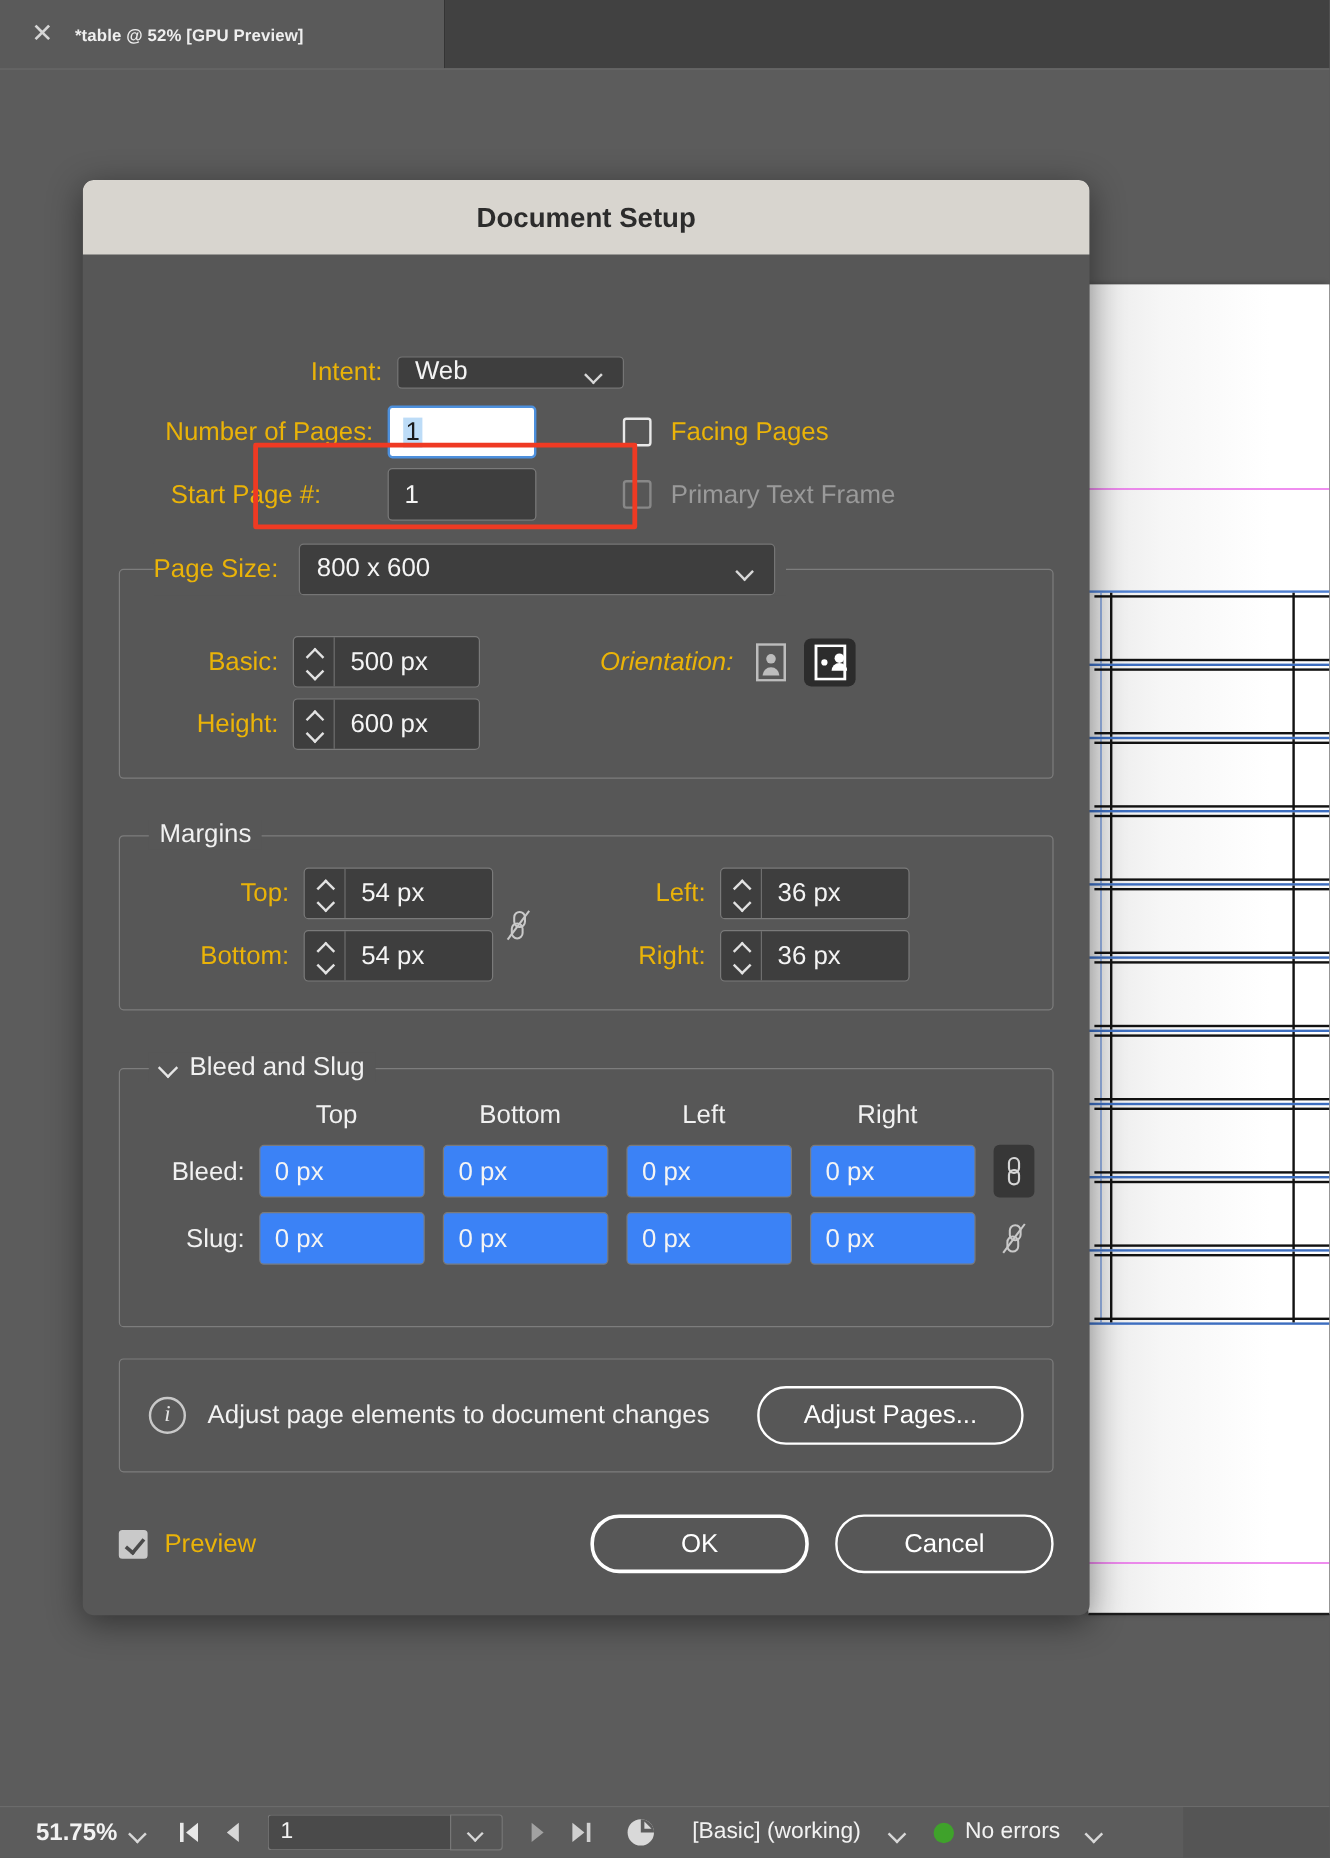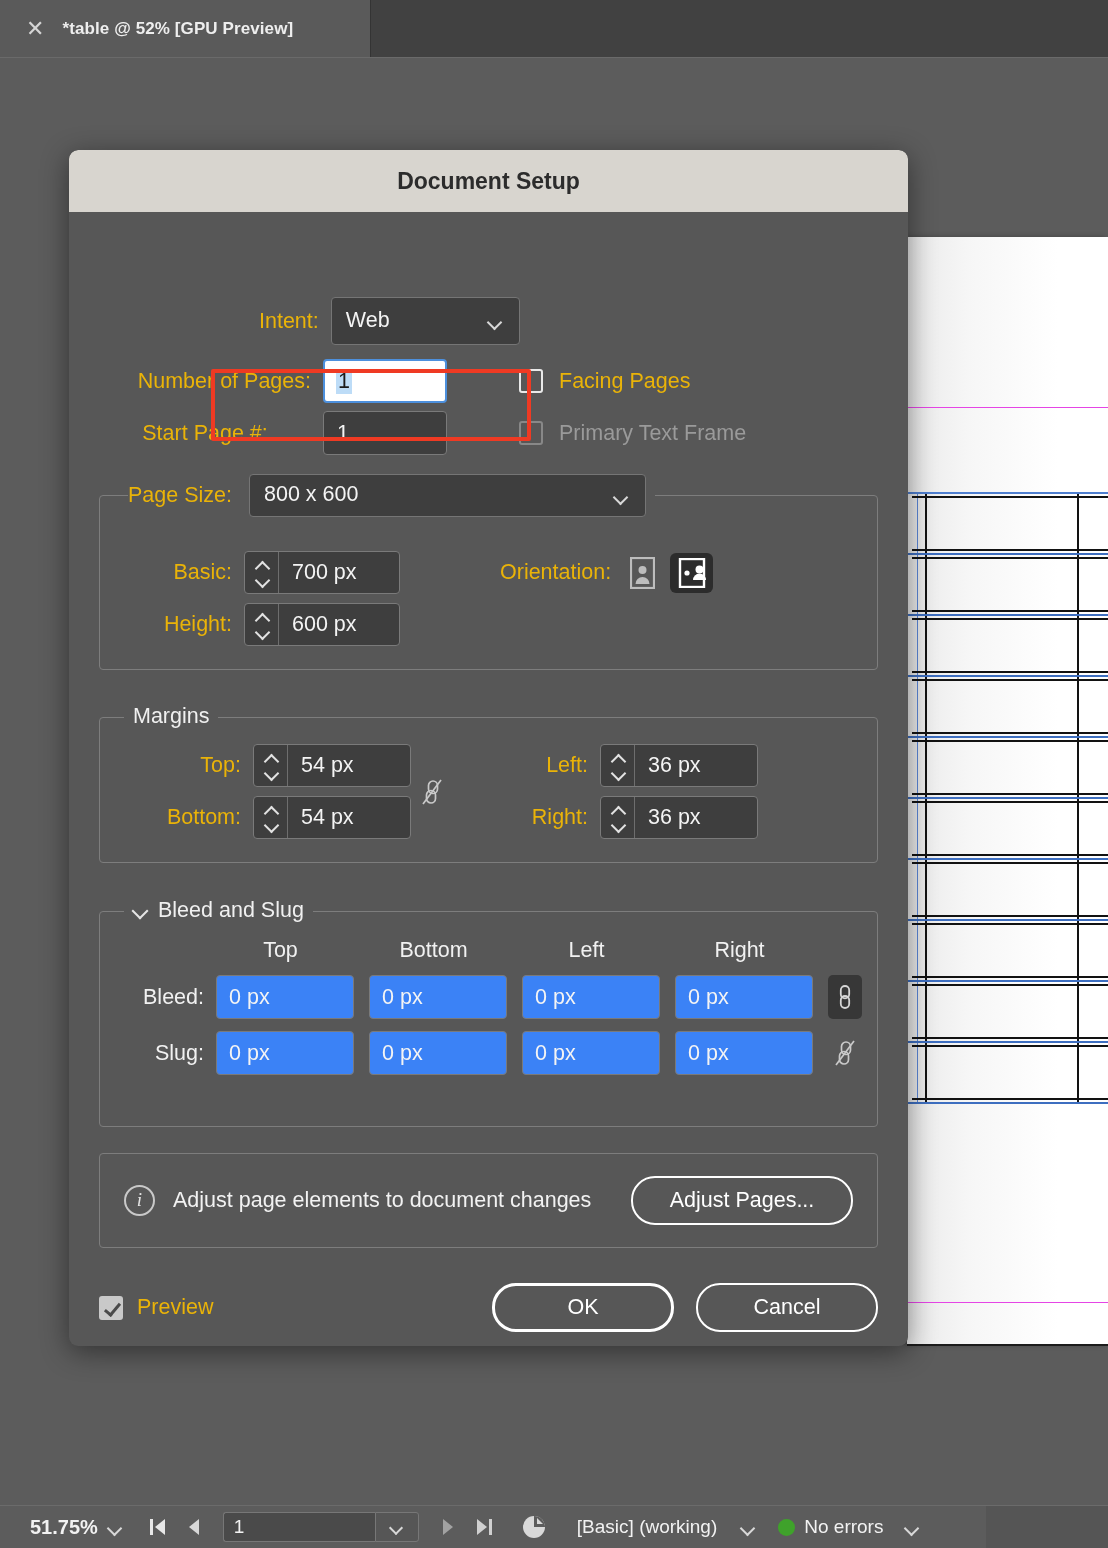--- a/index.html
+++ b/index.html
@@ -21,21 +21,21 @@
     background: #5a5a5a;
     display: flex; align-items: center; gap: 18px;
     padding-left: 26px;
     border-right: 1px solid #343434;
   }
   .tab-close {
     color: #d6d6d6; font-size: 22px; line-height: 1;
     font-family: "DejaVu Sans", sans-serif;
   }
   .tab-title {
-    color: #eeeeee; font-size: 17px; font-weight: bold;
+    color: #eeeeee; font-size: 14px; font-weight: bold;
     letter-spacing: .1px; white-space: nowrap;
   }
 
   
   .canvas {
     position: absolute; left: 0; top: 57px; width: 1108px; height: 1448px;
     background: #5c5c5c;
   }
   .pasteboard-topstrip {
     position: absolute; left: 0; top: 0; width: 1108px; height: 1px;
@@ -356,21 +356,21 @@
 
   <div class="dialog">
     <div class="dlg-title">Document Setup</div>
 
     <div class="dlg-body">
 
       <div class="redbox"></div>
 
       <div class="row" style="margin-top:85px; padding-left:160px;">
         <span class="lbl">Intent:</span>
-        <div class="combo" style="width:189px;height:48px;margin-left:12px;">
+        <div class="combo" style="width:189px;height:27px;margin-left:12px;">
           <span class="cv">Web</span>
           <span class="chev"></span>
         </div>
       </div>
 
       <div class="row" style="margin-top:14px;">
         <span class="lbl" style="width:212px;text-align:right;">Number of Pages:</span>
         <div class="inp focused" style="width:124px;height:44px;margin-left:12px;">
           <span class="sel">1</span>
         </div>
@@ -396,24 +396,24 @@
           </div>
         </div>
 
         <div class="row" style="margin-top:55px;padding-left:44px;">
           <span class="lbl" style="width:88px;text-align:right;">Basic:</span>
           <div class="stepper" style="width:156px;height:43px;margin-left:12px;">
             <div class="arrows">
               <span class="arw"></span>
               <span class="arw down"></span>
             </div>
-            <div class="sv">700 px</div>
-          </div>
-
-          <span class="lbl" style="margin-left:100px;">Orientation:</span>
+            <div class="sv">500 px</div>
+          </div>
+
+          <span class="lbl" style="margin-left:100px;font-style:italic;">Orientation:</span>
           <div class="ori" style="margin-left:14px;">
             <div class="ori-btn">
               <svg width="25" height="32" viewBox="0 0 25 32">
                 <rect x="1" y="1" width="23" height="30" fill="none" stroke="#bdbdbd" stroke-width="2.2"></rect>
                 <circle cx="12.5" cy="13" r="4" fill="#bdbdbd"></circle>
                 <path d="M5.5 27 a7 7 0 0 1 14 0 z" fill="#bdbdbd"></path>
               </svg>
             </div>
             <div class="ori-btn selected">
               <svg width="28" height="30" viewBox="0 0 28 30">

